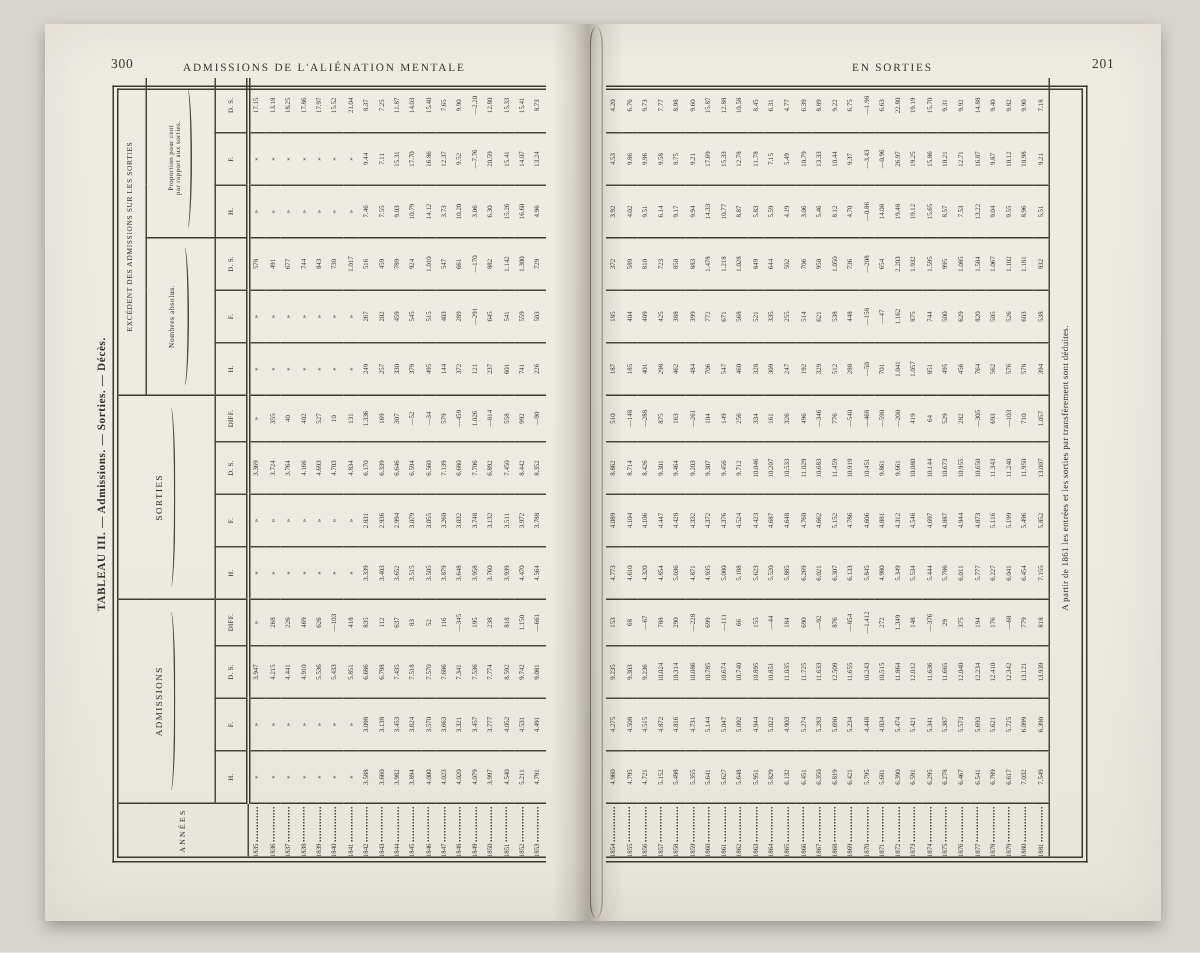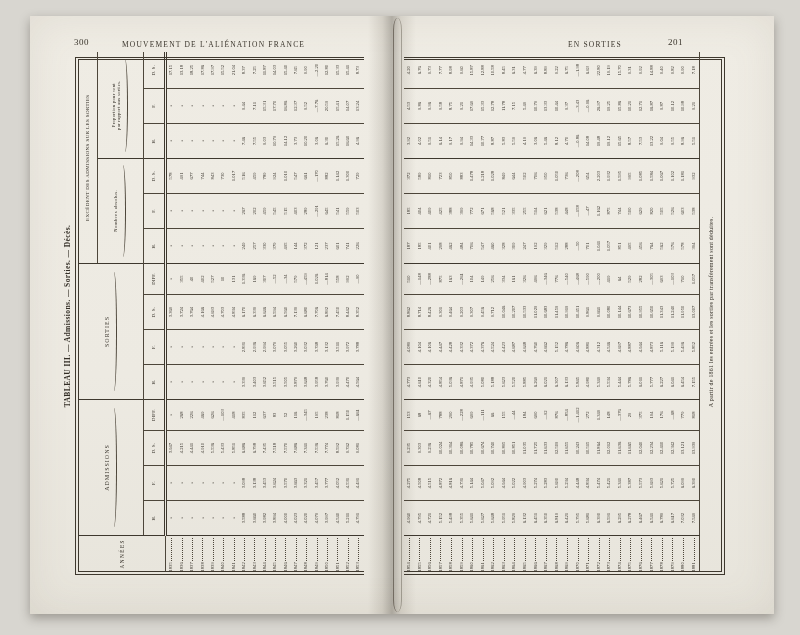--- a/index.html
+++ b/index.html
@@ -56,23 +56,23 @@
 </style>
 </head>
 <body>
 
 <div id="stage">
   <div id="book"></div>
   <div id="gutter"></div>
   <div id="fold-line"></div>
 
   <div class="folio" style="left:74px;top:37px;">300</div>
-  <div class="runhead" style="left:122px;top:40px;">MOUVEMENT DE L'ALIÉNATION FRANCE</div>
+  <div class="runhead" style="left:122px;top:40px;">ADMISSIONS DE L'ALIÉNATION MENTALE</div>
   <div class="runhead" style="left:568px;top:40px;">EN SORTIES</div>
-  <div class="folio" style="left:668px;top:37px;">201</div>
+  <div class="folio" style="left:728px;top:37px;">201</div>
 
   <div class="plate-wrap" style="left:63px;top:57px;width:315px;height:518px;">
     <div class="plate">
       <div class="tbl-title">TABLEAU III. — Admissions. — Sorties. — Décès.</div>
       <div class="frame-a no-bottom">
           <div class="frame-b no-bottom">
       <table class="sheet l-sheet">
         <colgroup>
           <col style="width:36px">
                 <col style="width:35px">

